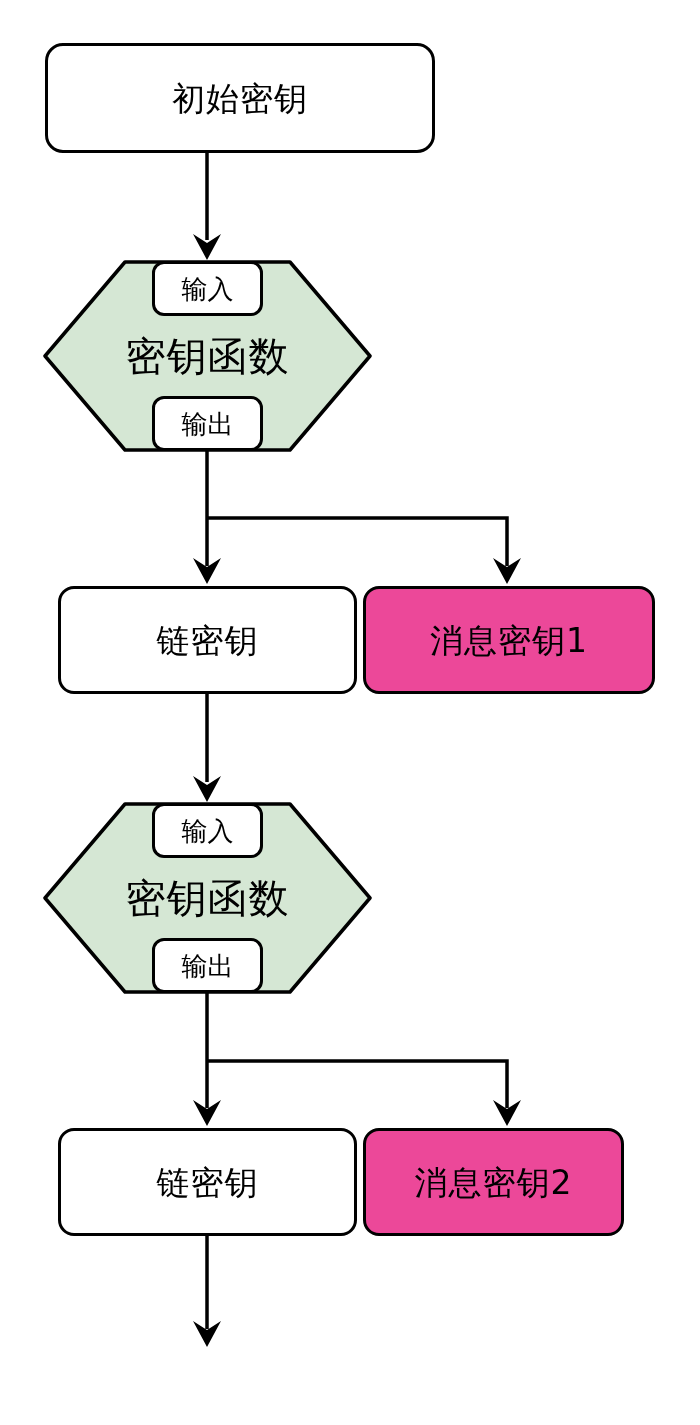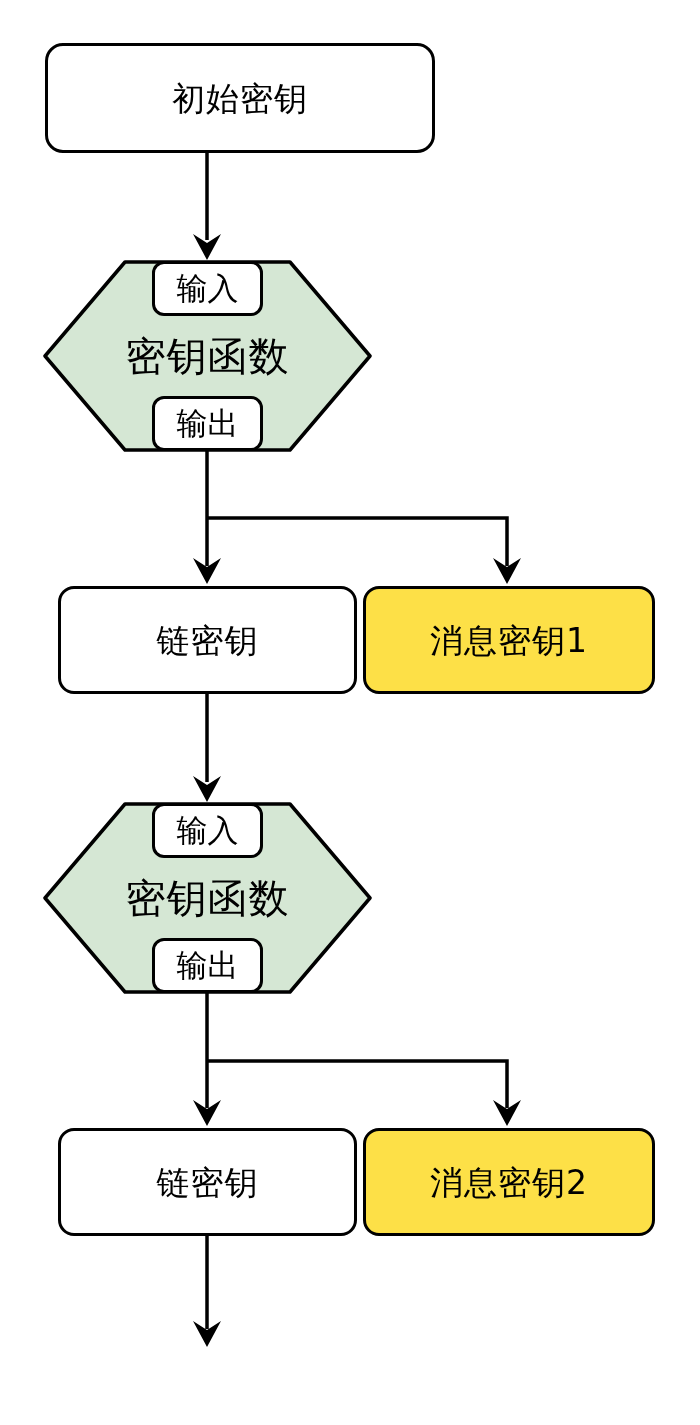--- a/index.html
+++ b/index.html
@@ -38,25 +38,25 @@
   .rounded-row { border-radius: 16px; }
   .port {
     position: absolute;
     box-sizing: border-box;
     border: 3.5px solid #000000;
     background: #ffffff;
     border-radius: 12px;
     display: flex;
     align-items: center;
     justify-content: center;
-    font-size: 31px;
+    font-size: 26px;
     line-height: 1;
     z-index: 3;
   }
-  .msg-key { background: #fde047; }
+  .msg-key { background: #ec4899; }
   .hex-label {
     position: absolute;
     width: 325px;
     left: 45px;
     text-align: center;
     font-size: 40px;
     line-height: 40px;
     height: 40px;
     letter-spacing: 1px;
     z-index: 2;
@@ -119,17 +119,17 @@
     <span>输入</span>
   </div>
   <div class="hex-label" style="top:878px;">密钥函数</div>
   <div class="port" style="left:152px; top:938px; width:111px; height:55px;">
     <span>输出</span>
   </div>
 
   <div class="node rounded-row" style="left:58px; top:1128px; width:299px; height:108px;">
     <span>链密钥</span>
   </div>
-  <div class="node rounded-row msg-key" style="left:363px; top:1128px; width:292px; height:108px;">
+  <div class="node rounded-row msg-key" style="left:363px; top:1128px; width:261px; height:108px;">
     <span>消息密钥2</span>
   </div>
 
 </div>
 
 </body></html>

